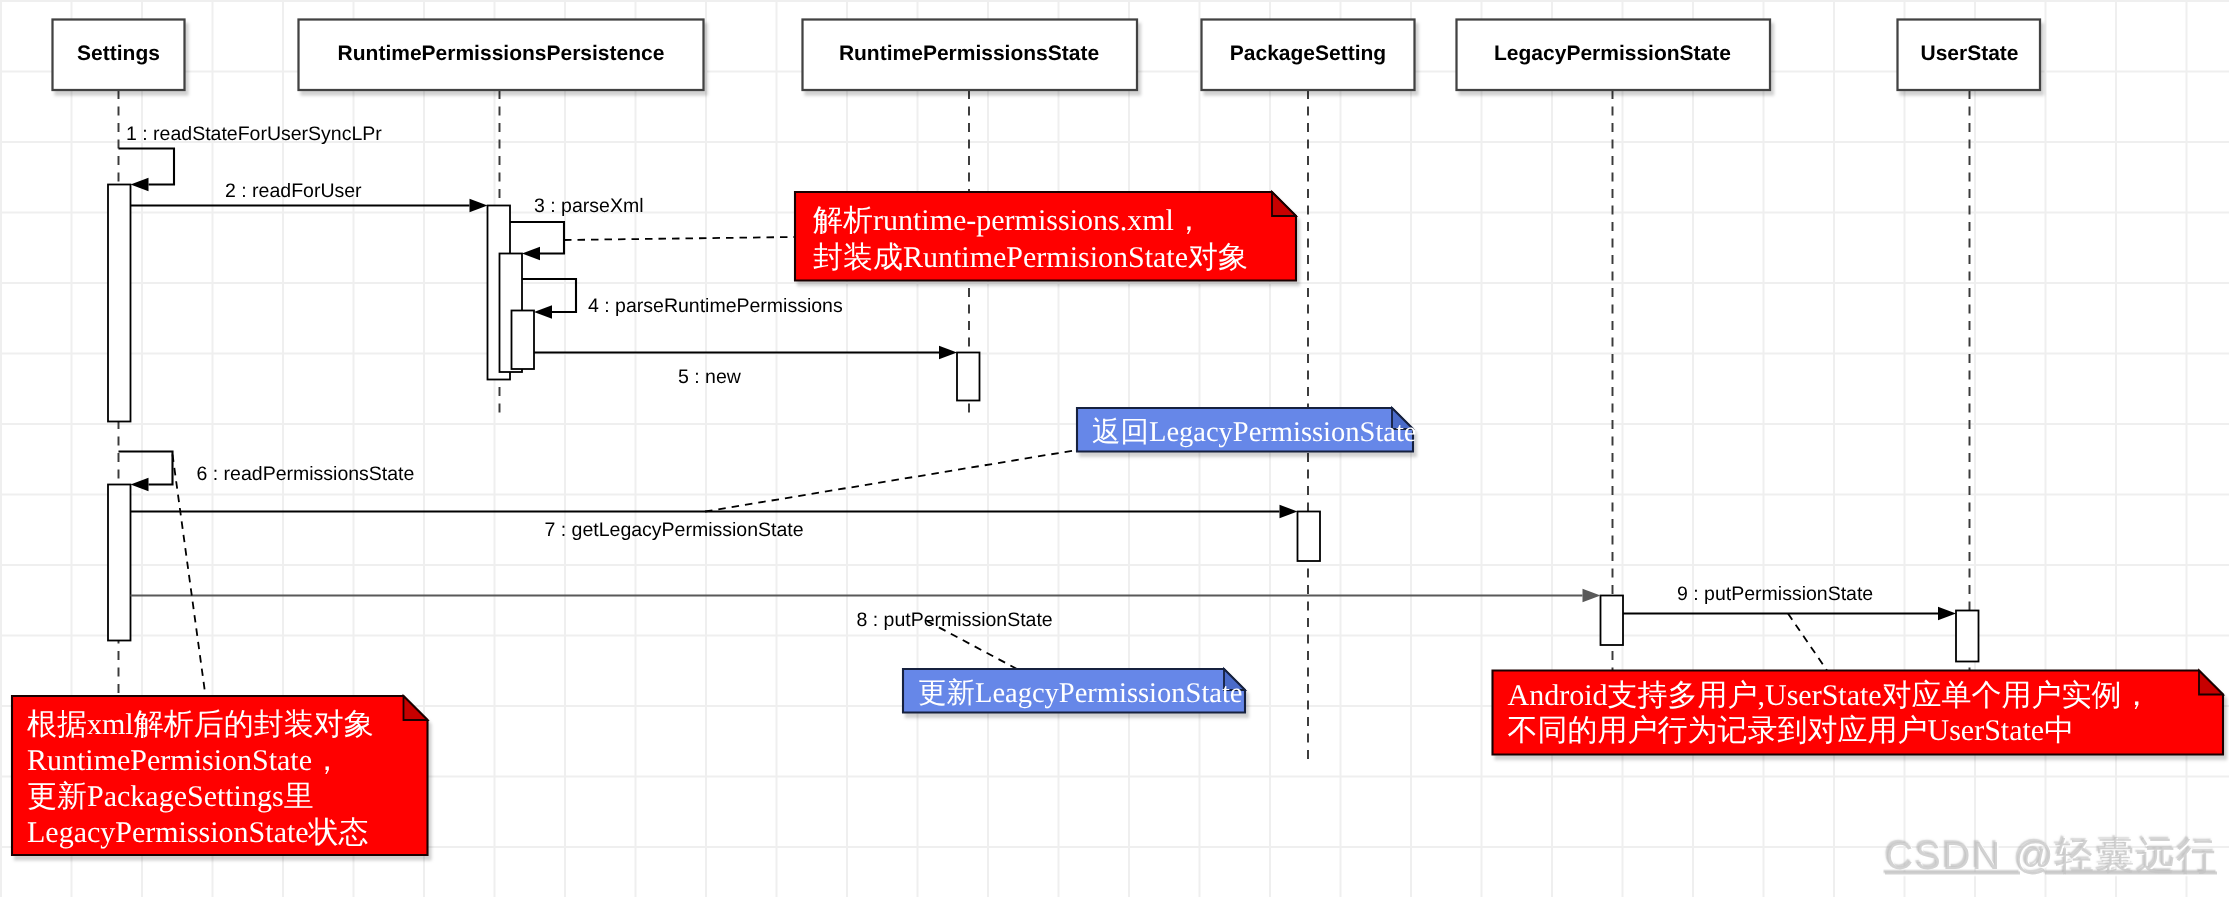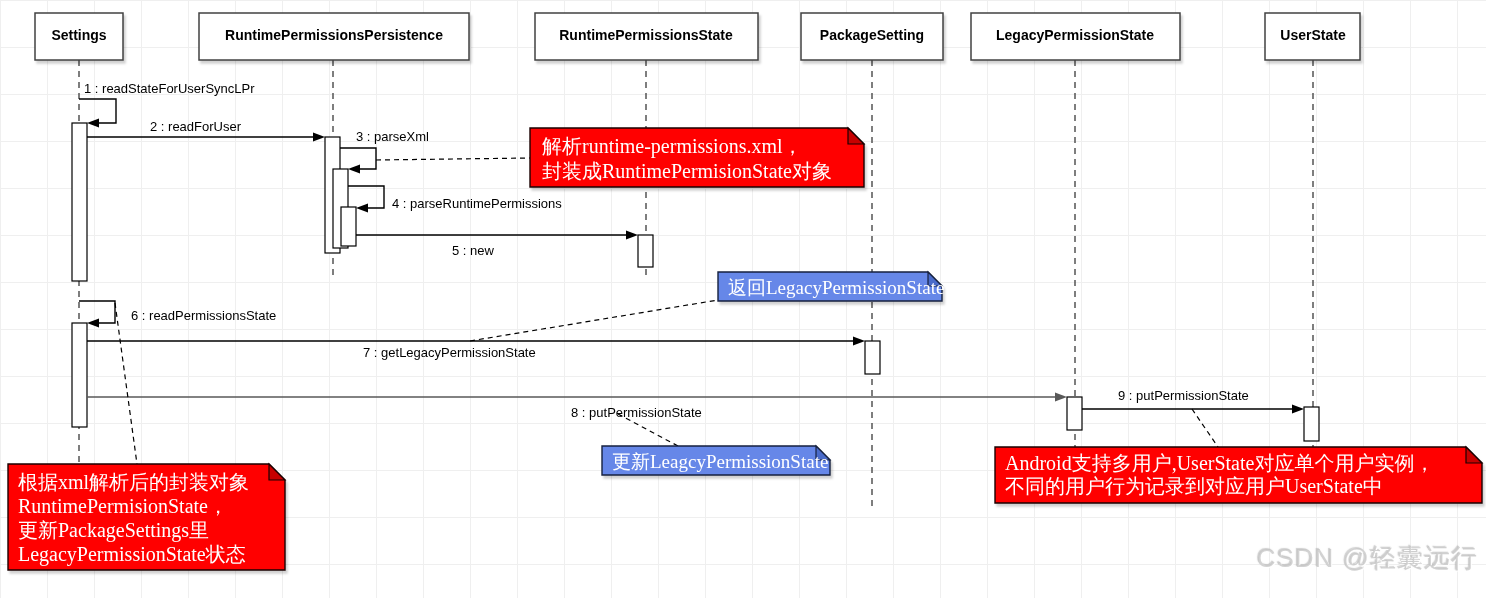--- a/index.html
+++ b/index.html
@@ -25,25 +25,26 @@
   .mlabel{font-family:"Liberation Sans",sans-serif;font-size:13px;fill:#000;}
   .anchor{stroke:#000;stroke-width:1.2;stroke-dasharray:5 4;fill:none;}
   .note-red{fill:#ff0000;stroke:#1a0000;stroke-width:1.4;}
   .fold-red{fill:#c70000;stroke:#1a0000;stroke-width:1.2;}
   .note-blue{fill:#6687e8;stroke:#16213f;stroke-width:1.4;}
   .fold-blue{fill:#4a6bc9;stroke:#16213f;stroke-width:1.2;}
   .ntext{font-family:"Liberation Serif",serif;fill:#ffffff;}
   .n20{font-size:20px;}
   .n19{font-size:19px;}
   .watermark{
-    position:absolute;right:8px;bottom:22px;
+    position:absolute;right:8px;bottom:10px;
     font-family:"Liberation Sans",sans-serif;font-size:26px;letter-spacing:1px;
     color:rgba(195,195,195,0.75);
     text-shadow:1px 1px 0 #ffffff,-1px -1px 1px rgba(160,160,160,0.5);
     user-select:none;
+    text-decoration:underline;
   }
 </style>
 </head>
 <body>
 
 <svg class="diagram" width="1486" height="598" viewBox="0 0 1486 598">
 
   <line class="lifeline" x1="79" y1="60" x2="79" y2="464"></line>
   <line class="lifeline" x1="333" y1="60" x2="333" y2="280"></line>
   <line class="lifeline" x1="646" y1="60" x2="646" y2="280"></line>

